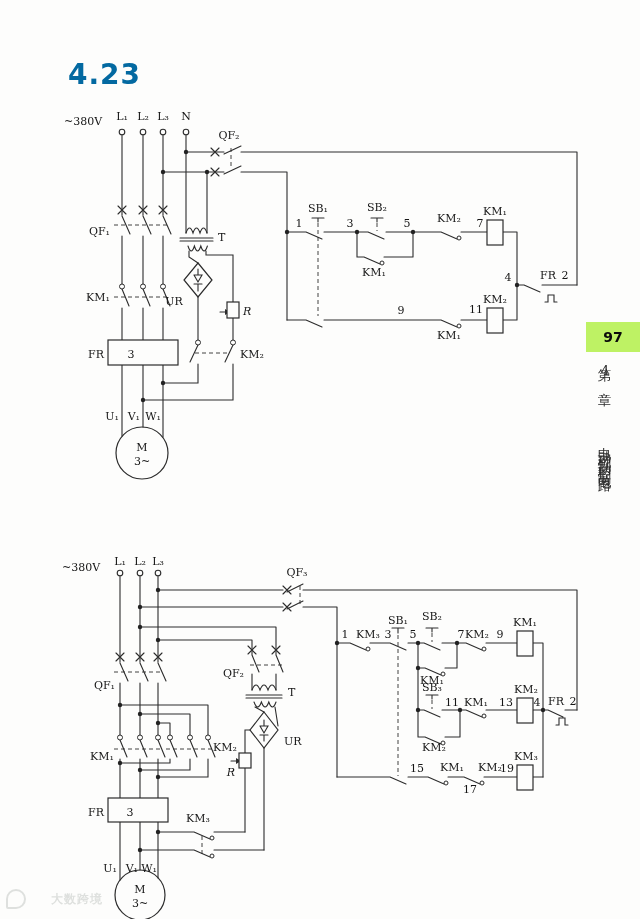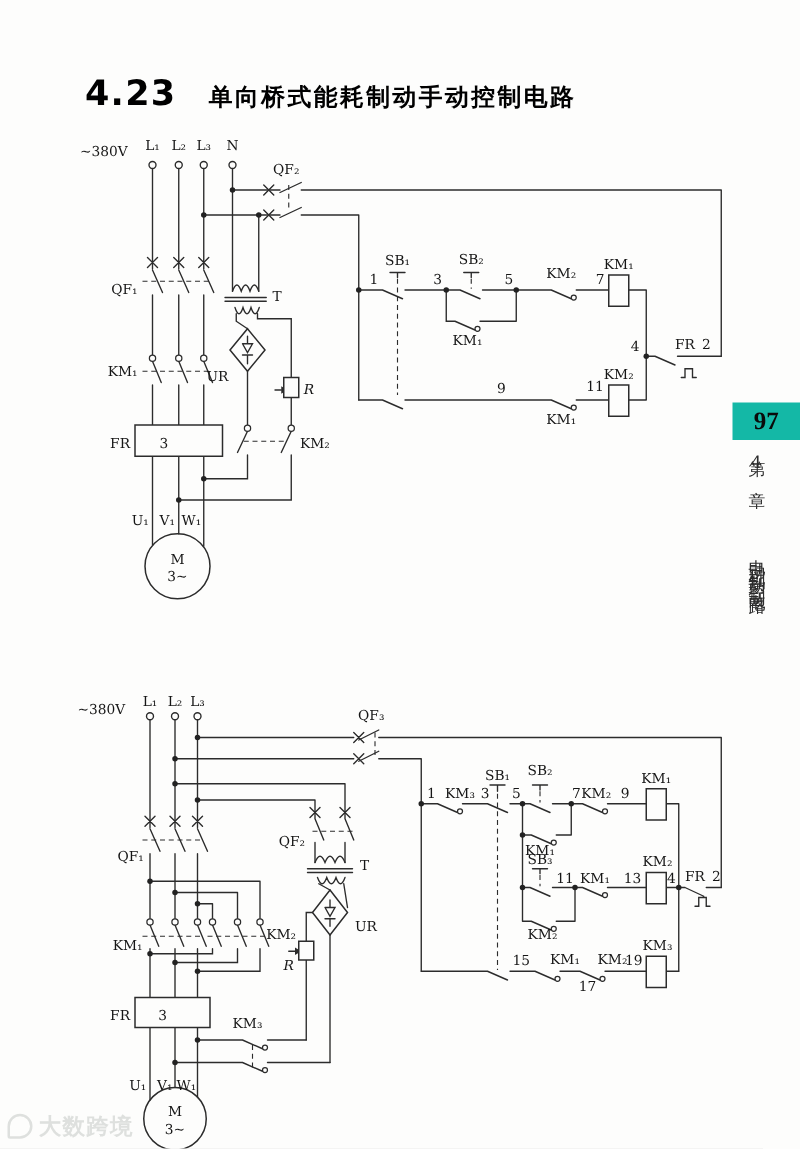--- a/index.html
+++ b/index.html
@@ -1,52 +1,51 @@
 <!DOCTYPE html>
 <html><head>
 <meta charset="utf-8">
 <style>
   html,body{margin:0;padding:0;background:#e8e8e8;}
   #page{position:relative;width:640px;height:919px;background:#fdfdfc;overflow:hidden;
         font-family:"DejaVu Sans",sans-serif;}
-  .section-title{position:absolute;left:68px;display:flex;align-items:baseline;gap:26px;color:#000000;}
+  .section-title{position:absolute;left:68px;display:flex;align-items:baseline;gap:26px;color:#0369a1;}
   .section-title .num{font-size:28px;font-weight:bold;letter-spacing:1px;}
   .section-title .txt{font-size:19px;font-weight:bold;letter-spacing:2px;
         font-family:"DejaVu Sans",sans-serif;}
   #title-423{top:58px;}
   #title-424{top:508px;}
   svg{position:absolute;left:0;}
   svg text{font-family:"DejaVu Serif",serif;font-size:11px;fill:#161616;}
   svg text.it{font-style:italic;}
   .wire{stroke:#2c2c2c;stroke-width:1.1;fill:none;stroke-linecap:round;}
   .wire2{stroke:#2c2c2c;stroke-width:1.2;fill:none;}
   .dash{stroke:#2c2c2c;stroke-width:0.9;fill:none;stroke-dasharray:4 3;}
   .dot{fill:#222;}
   .term{fill:#fdfdfc;stroke:#2c2c2c;stroke-width:1.1;}
   .hook{fill:#fdfdfc;stroke:#2c2c2c;stroke-width:1;}
   .box{fill:#fdfdfc;stroke:#2c2c2c;stroke-width:1.2;}
   .blk{fill:#2c2c2c;stroke:none;}
-  #page-tab{position:absolute;left:586px;top:322px;width:54px;height:30px;background:#14b8a6;
-        display:flex;align-items:center;justify-content:center;font-size:20px;font-weight:bold;color:#0a0a0a;font-family:Liberation Serif, serif;}
+  #page-tab{position:absolute;left:586px;top:322px;width:54px;height:30px;background:#bef264;
+        display:flex;align-items:center;justify-content:center;font-size:14px;font-weight:bold;color:#0a0a0a;}
   .vtext{position:absolute;left:596px;writing-mode:vertical-rl;text-orientation:upright;
         font-family:"DejaVu Serif",serif;font-size:13.5px;color:#2b2b2b;letter-spacing:4px;}
   #chapter-num{top:358px;}
   #chapter-title{top:436px;}
   #watermark{position:absolute;left:6px;top:889px;display:flex;align-items:center;gap:5px;opacity:.45;}
   #watermark .logo{width:16px;height:16px;border:2.5px solid #b9beba;border-radius:50% 50% 50% 10%;}
-  #watermark .wm-text{font-size:18px;font-weight:bold;color:#b9beba;letter-spacing:1px;}
+  #watermark .wm-text{font-size:12px;font-weight:bold;color:#b9beba;letter-spacing:1px;margin-left:20px;}
 </style>
 </head>
 <body>
 
 <div id="page">
 
   <div id="title-423" class="section-title">
     <span class="num">4.23</span>
-    <span class="txt">单向桥式能耗制动手动控制电路</span>
   </div>
 
   <svg id="circuit-423" style="top:105px" width="640" height="380" viewBox="0 0 640 380">
     <g>
 
       <path class="wire" d="M122,30 V110 M122,111 L130,129 M122,131 V179 M122,184 L129,201 M122,203 V235
                            M143,30 V110 M143,111 L151,129 M143,131 V179 M143,184 L150,201 M143,203 V235
                            M163,30 V110 M163,111 L171,129 M163,131 V179 M163,184 L170,201 M163,203 V235"></path>
 
       <path class="wire" d="M122,260 V331 M143,260 V322 M163,260 V332"></path>

